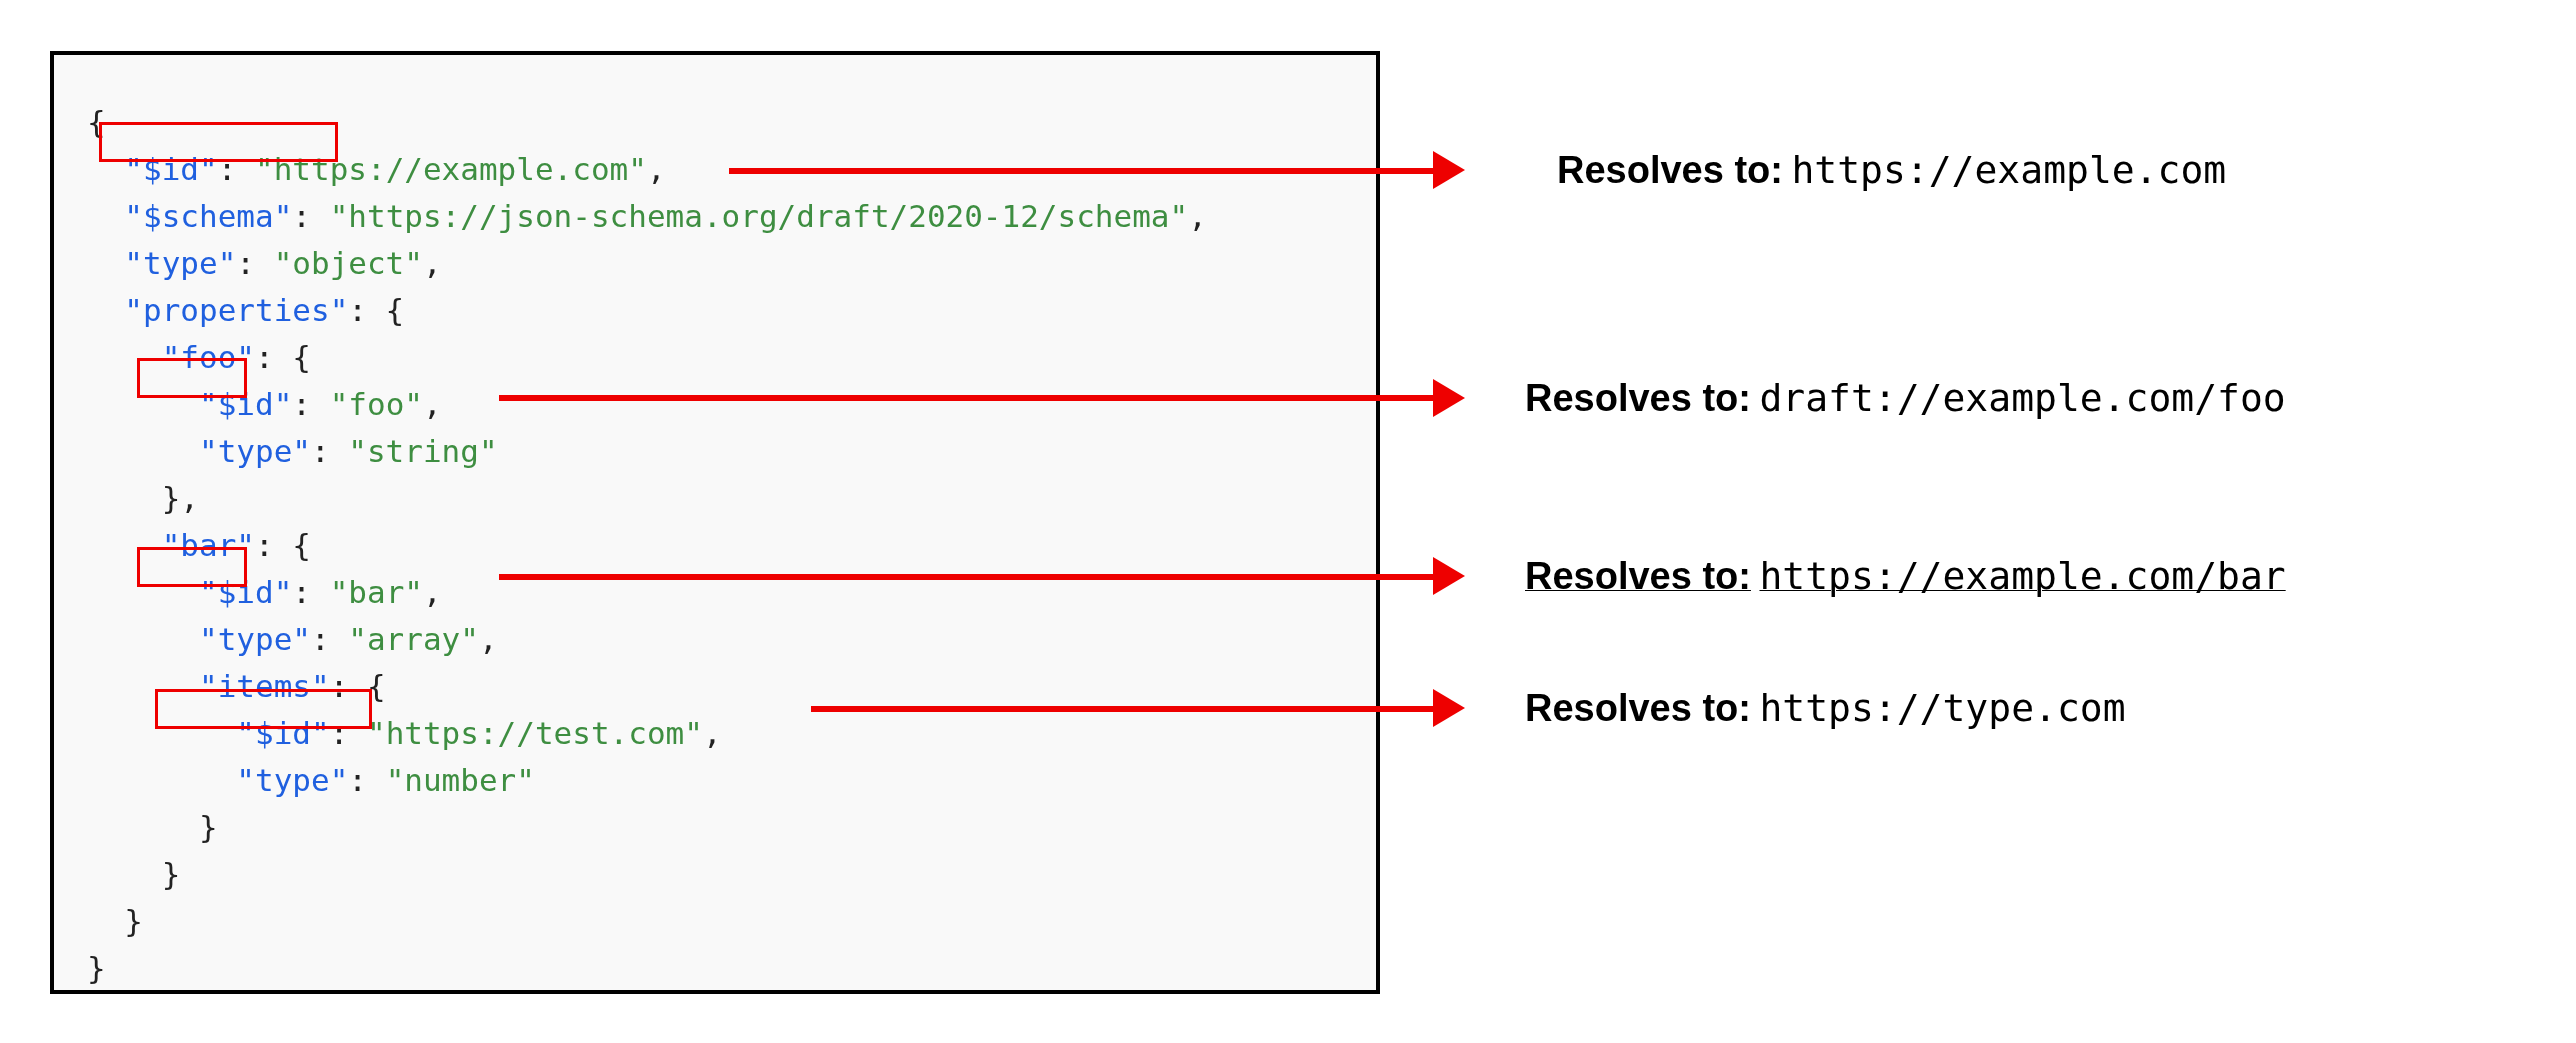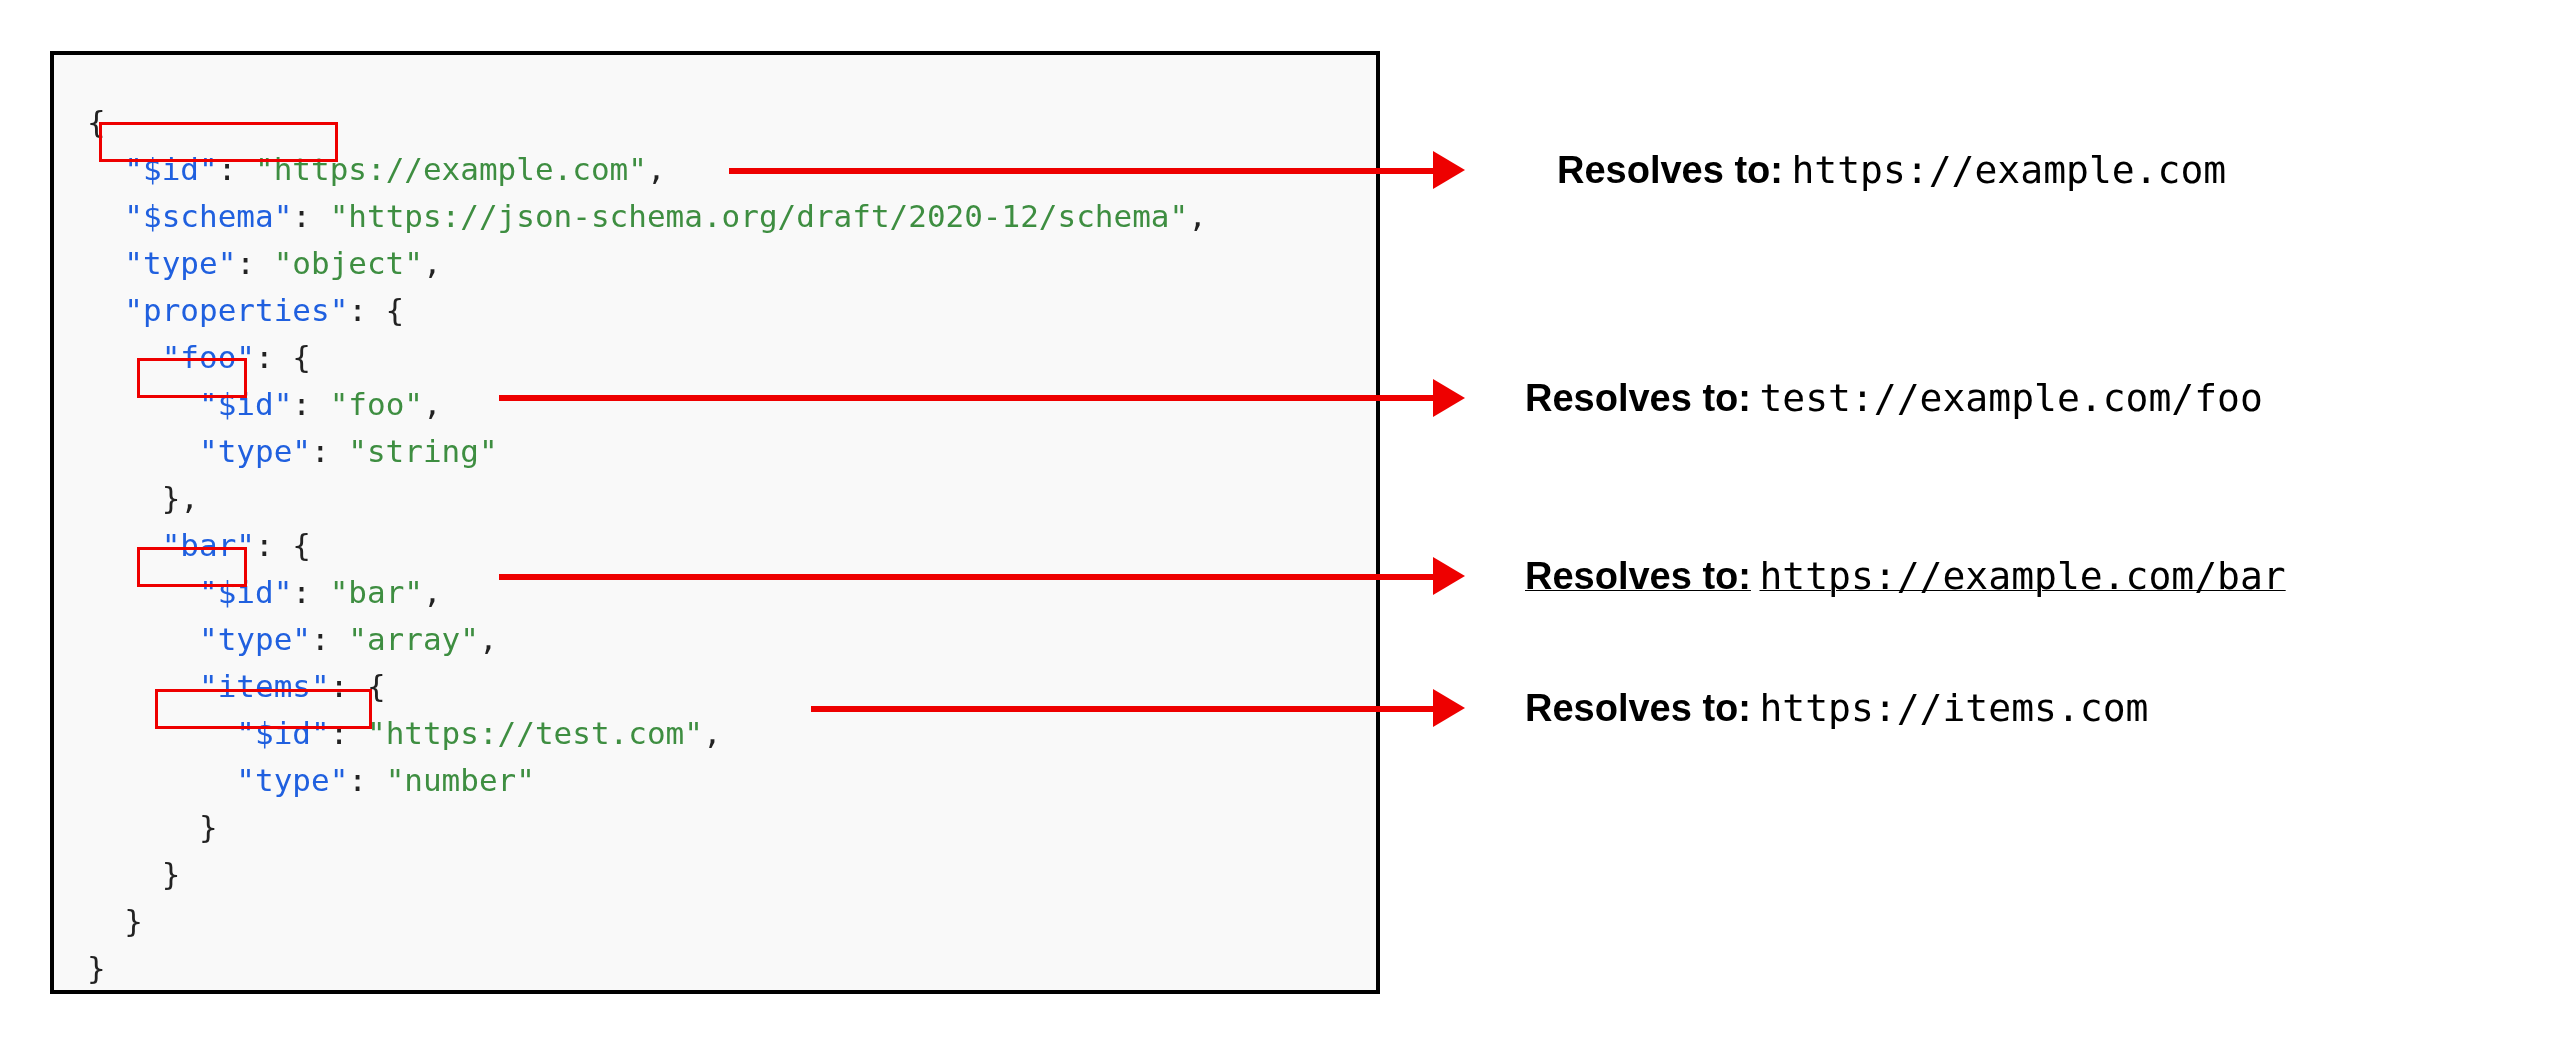--- a/index.html
+++ b/index.html
@@ -105,17 +105,17 @@
     <div class="arrow-line" style="left: 499px; top: 395px; width: 936px;"></div>
     <div class="arrow-head" style="left: 1433px; top: 379px;"></div>
     <div class="arrow-line" style="left: 499px; top: 574px; width: 936px;"></div>
     <div class="arrow-head" style="left: 1433px; top: 557px;"></div>
     <div class="arrow-line" style="left: 811px; top: 706px; width: 624px;"></div>
     <div class="arrow-head" style="left: 1433px; top: 689px;"></div>
   </div>
 
 <div id="annotation-layer">
     <div class="annot" style="left: 1525px; top: 151px; margin-left: 32px;"><span class="lead">Resolves to:</span><span class="url">https://example.com</span></div>
-    <div class="annot" style="left: 1525px; top: 379px;"><span class="lead">Resolves to:</span><span class="url">test://example.com/foo</span></div>
+    <div class="annot" style="left: 1525px; top: 379px;"><span class="lead">Resolves to:</span><span class="url">draft://example.com/foo</span></div>
     <div class="annot" style="left: 1525px; top: 557px; text-decoration: underline;"><span class="lead">Resolves to:</span><span class="url">https://example.com/bar</span></div>
-    <div class="annot" style="left: 1525px; top: 689px;"><span class="lead">Resolves to:</span><span class="url">https://items.com</span></div>
+    <div class="annot" style="left: 1525px; top: 689px;"><span class="lead">Resolves to:</span><span class="url">https://type.com</span></div>
   </div>
 
 
 </body></html>

